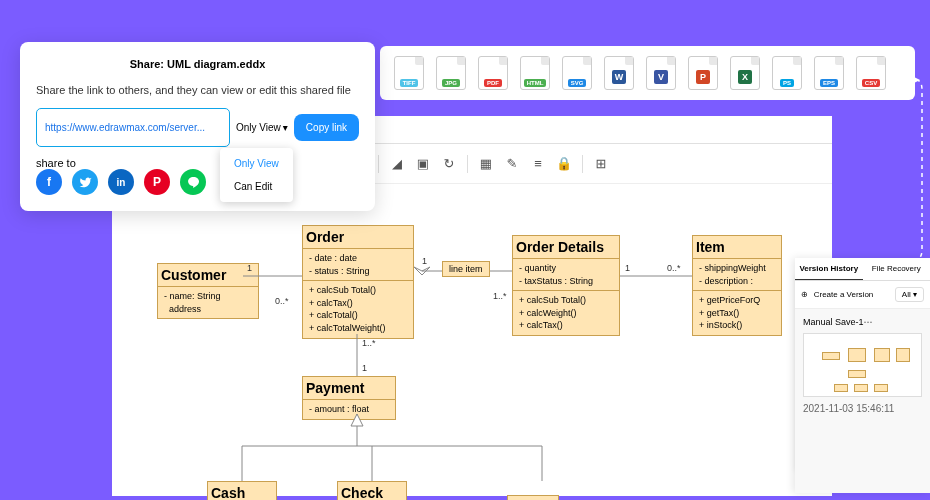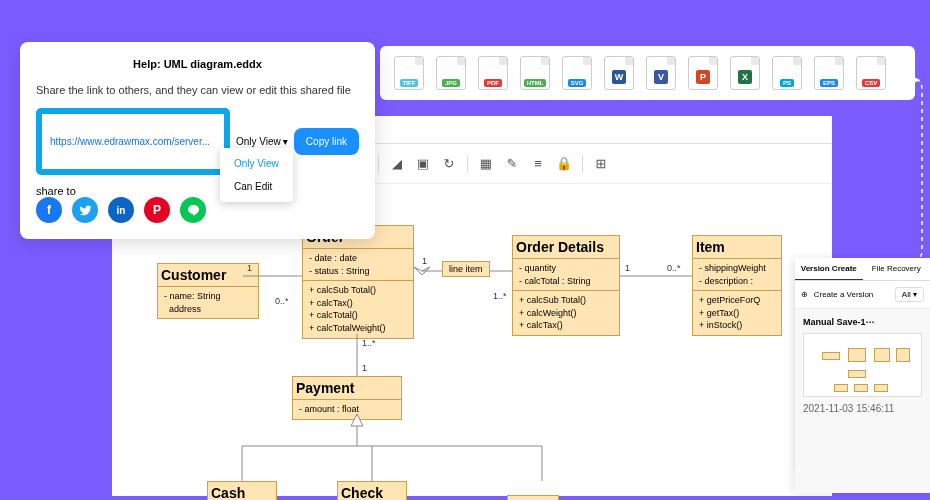--- a/index.html
+++ b/index.html
@@ -1,21 +1,21 @@
 <!DOCTYPE html>
 <html><head>
 <meta charset="utf-8">
 <style>
 *{box-sizing:border-box;margin:0;padding:0;font-family:-apple-system,BlinkMacSystemFont,sans-serif}
 body{width:930px;height:500px;background:#7b5cff;position:relative;overflow:hidden}
 .share-modal{position:absolute;left:20px;top:42px;width:355px;background:#fff;border-radius:8px;padding:16px;box-shadow:0 4px 20px rgba(0,0,0,.15);z-index:10}
 .share-title{text-align:center;font-size:11px;font-weight:600;margin-bottom:14px}
 .share-desc{font-size:11px;color:#333;margin-bottom:12px}
 .share-input-row{display:flex;gap:6px;align-items:center;margin-bottom:10px}
-.share-url{flex:1;border:6px solid #0ea5e9;border-radius:5px;padding:22px 8px;font-size:10px;color:#1a73e8;min-width:0}
+.share-url{flex:1;border:1px solid #0ea5e9;border-radius:5px;padding:13px 8px;font-size:10px;color:#1a73e8;min-width:0}
 .share-perm{font-size:10px;display:flex;align-items:center;gap:2px;cursor:pointer}
 .copy-btn{background:#1a90ff;color:#fff;border:none;border-radius:8px;padding:8px 12px;font-size:10px;cursor:pointer}
 .share-to{font-size:11px;margin-bottom:0}
 .social{display:flex;gap:10px}
 .soc{width:26px;height:26px;border-radius:50%;display:flex;align-items:center;justify-content:center;color:#fff;font-size:12px;font-weight:bold}
 .perm-dropdown{position:absolute;left:220px;top:148px;background:#fff;border-radius:4px;box-shadow:0 2px 10px rgba(0,0,0,.2);z-index:11;padding:4px 0}
 .perm-item{padding:6px 14px;font-size:10px;cursor:pointer}
 .perm-item.sel{color:#1a90ff}
 .export-bar{position:absolute;left:380px;top:46px;width:535px;background:#fff;border-radius:6px;padding:10px 14px;display:flex;gap:12px;z-index:5}
 .fmt{width:30px;height:34px;border:1px solid #ccc;border-radius:3px;position:relative;display:flex;flex-direction:column;align-items:center;justify-content:flex-end;padding-bottom:2px}
@@ -37,35 +37,35 @@
 .side-icons{position:absolute;right:106px;top:275px;width:28px;background:#fff;box-shadow:0 0 6px rgba(0,0,0,.1);z-index:4;display:flex;flex-direction:column}
 .side-i{width:28px;height:28px;display:flex;align-items:center;justify-content:center;font-size:13px;color:#555;cursor:pointer}
 .side-i.active{background:#1a90ff;color:#fff}
 .history{position:absolute;right:0;top:258px;width:135px;height:235px;background:#f8f8f8;box-shadow:-2px 0 8px rgba(0,0,0,.1);z-index:5}
 .hist-tabs{display:flex;border-bottom:1px solid #ddd;background:#fff}
 .hist-tab{flex:1;padding:6px 4px;font-size:8px;text-align:center;cursor:pointer}
 .hist-tab.active{font-weight:600;border-bottom:1px solid #333}
 .hist-create{display:flex;padding:6px;gap:6px;font-size:8px;align-items:center;background:#fff;border-bottom:1px solid #eee}
 .hist-filter{border:1px solid #ddd;padding:2px 6px;font-size:8px;border-radius:3px}
 .hist-body{padding:8px}
-.hist-name{font-size:9px;font-weight:700;margin-bottom:6px;display:flex;}
+.hist-name{font-size:9px;font-weight:400;margin-bottom:6px;display:flex;}
 .hist-thumb{background:#fff;border:1px solid #ddd;height:64px;margin-bottom:6px;position:relative}
 .hist-date{font-size:10px;color:#666}
 .mini{position:absolute;background:#ffe5b4;border:1px solid #c9a050}
 </style>
 </head>
 <body>
 
 <svg style="position:absolute;left:0;top:0;width:930px;height:500px;z-index:1;pointer-events:none">
   <path d="M 916 80 Q 922 80 922 90 L 922 250 Q 922 262 908 262 L 900 262" fill="none" stroke="#fff" stroke-width="1.5" stroke-dasharray="4,4"></path>
   <polygon points="912,76 920,80 912,84" fill="#fff"></polygon>
 </svg>
 
 <div class="share-modal">
-  <div class="share-title">Help: UML diagram.eddx</div>
+  <div class="share-title">Share: UML diagram.eddx</div>
   <div class="share-desc">Share the link to others, and they can view or edit this shared file</div>
   <div class="share-input-row">
     <input class="share-url" value="https://www.edrawmax.com/server..." style="">
     <div class="share-perm">
         <span>Only View</span> 
         <span>▾</span>
       </div>
     <button class="copy-btn">Copy link</button>
   </div>
   <div class="share-to">share to</div>
@@ -142,34 +142,34 @@
     <div class="uml-sec" style="white-space:pre">- date : date
 - status : String</div>
     <div class="uml-sec" style="white-space:pre">+ calcSub Total()
 + calcTax()
 + calcTotal()
 + calcTotalWeight()</div>
   </div>
   <div class="uml-box" style="left:400px;top:119px;width:108px">
     <div class="uml-hdr">Order Details</div>
     <div class="uml-sec" style="white-space:pre">- quantity
-- calcTotal : String</div>
+- taxStatus : String</div>
     <div class="uml-sec" style="white-space:pre">+ calcSub Total()
 + calcWeight()
 + calcTax()</div>
   </div>
   <div class="uml-box" style="left:580px;top:119px;width:90px">
     <div class="uml-hdr">Item</div>
     <div class="uml-sec" style="white-space:pre">- shippingWeight
 - description :</div>
     <div class="uml-sec" style="white-space:pre">+ getPriceForQ
 + getTax()
 + inStock()</div>
   </div>
-  <div class="uml-box" style="left:180px;top:260px;width:110px">
+  <div class="uml-box" style="left:190px;top:260px;width:94px">
     <div class="uml-hdr">Payment</div>
     <div class="uml-sec">- amount : float</div>
   </div>
   <div class="uml-box" style="left:95px;top:365px;width:70px">
     <div class="uml-hdr">Cash</div>
   </div>
   <div class="uml-box" style="left:225px;top:365px;width:70px">
     <div class="uml-hdr">Check</div>
   </div>
   <div class="uml-box" style="left:395px;top:379px;width:52px">
@@ -234,21 +234,21 @@
   <div class="side-i">⚙</div>
   <div class="side-i">▤</div>
   <div class="side-i">T</div>
   <div class="side-i">⤢</div>
   <div class="side-i">⎋</div>
   <div class="side-i active">↺</div>
 </div>
 
 <div class="history">
   <div class="hist-tabs">
-    <div class="hist-tab active">Version Create</div>
+    <div class="hist-tab active">Version History</div>
     <div class="hist-tab">File Recovery</div>
   </div>
   <div class="hist-create">
     <span>⊕</span>
     <span style="flex:1">Create a Version</span>
     <span class="hist-filter"><span>All</span> ▾</span>
   </div>
   <div class="hist-body">
     <div class="hist-name">
         <span>Manual Save-1</span>

